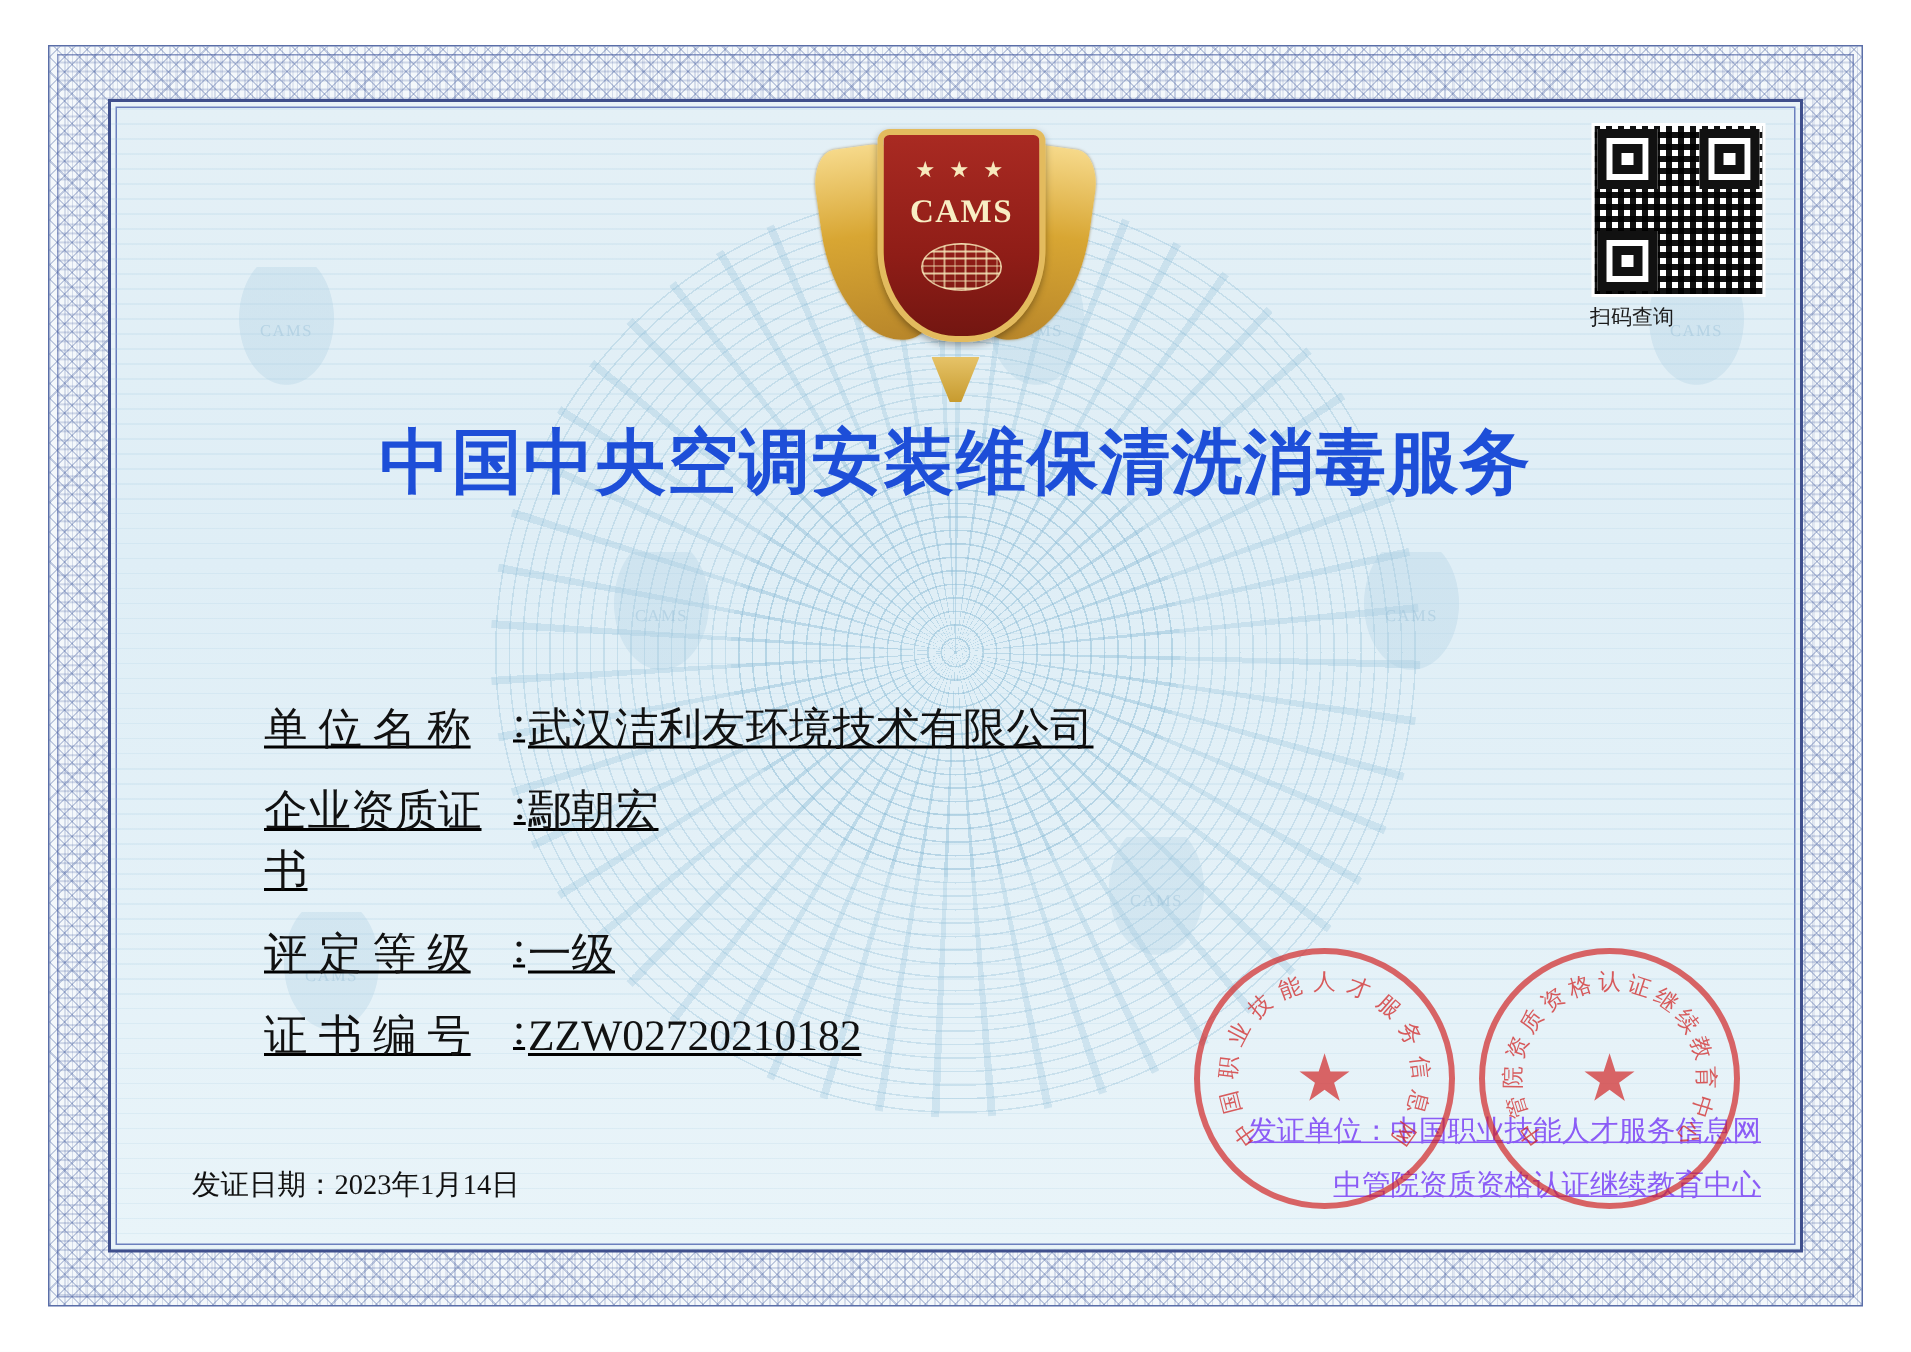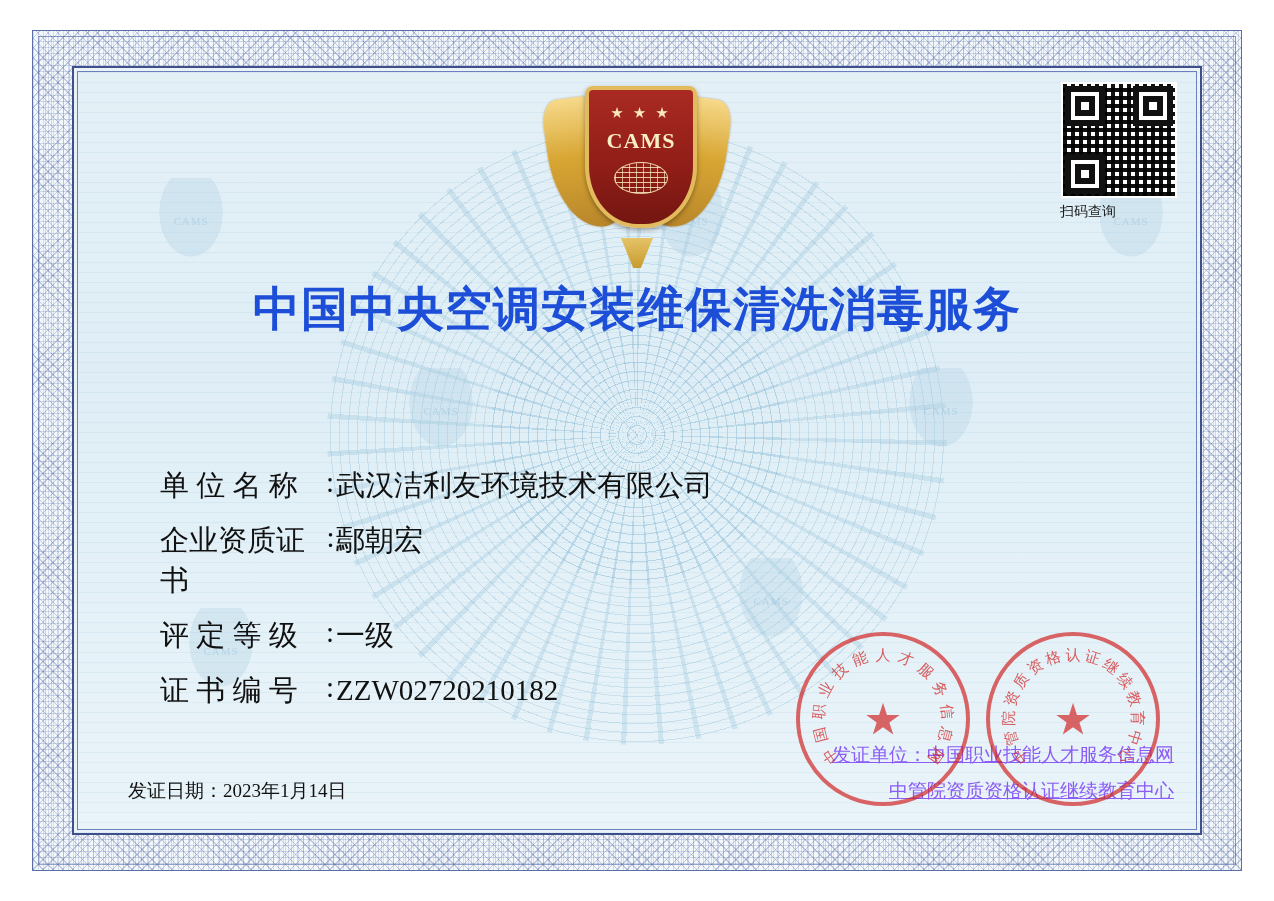--- a/index.html
+++ b/index.html
@@ -210,22 +210,23 @@
     font-weight: bold;
     font-size: 47px;
     letter-spacing: 1px;
     color: #1d4ed8;
     line-height: 62px;
   }
 
   
   .fields {
     position: absolute;
-    left: 160px;
+    left: 176px;
     top: 466px;
+    text-decoration: underline;
   }
   .field-row {
     display: flex;
     align-items: baseline;
     margin-bottom: 15px;
   }
   .field-label {
     font-family: "Liberation Serif", serif;
     font-size: 29px;
     color: #111;

